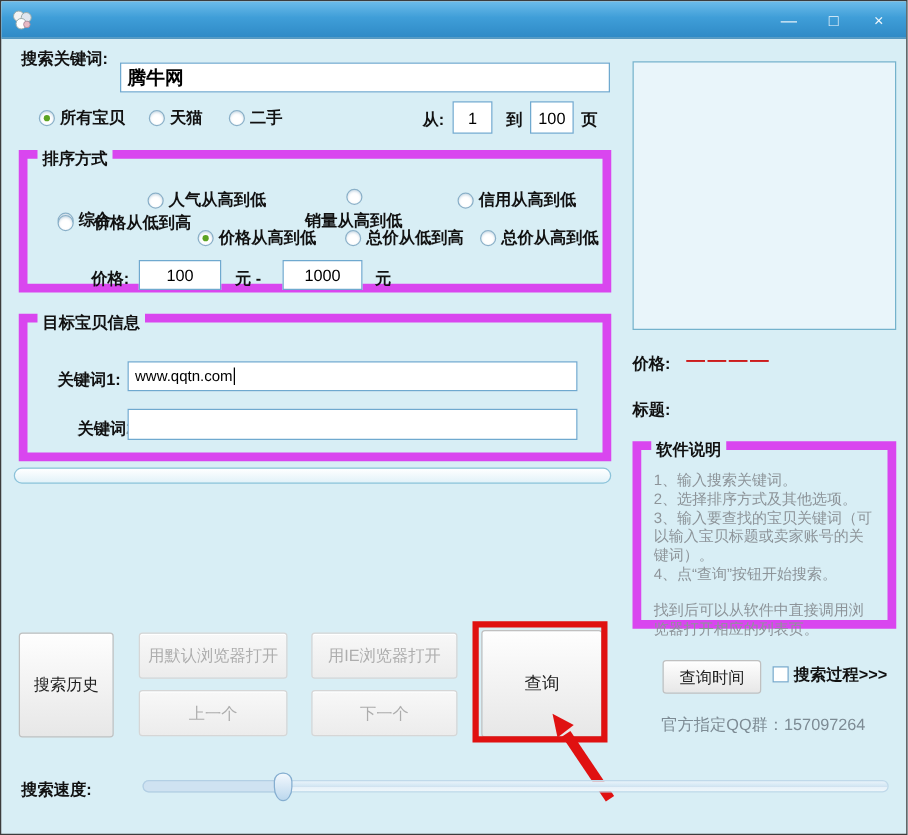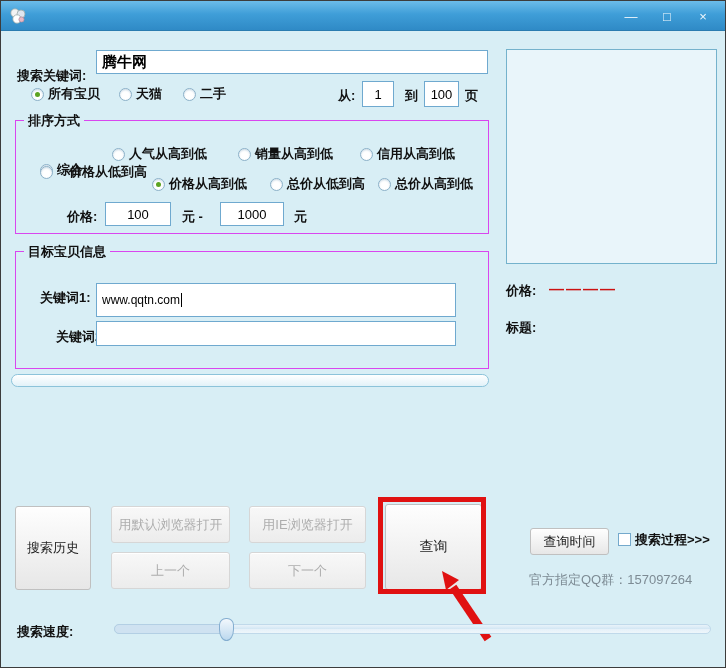--- a/index.html
+++ b/index.html
@@ -21,21 +21,21 @@
   .win-controls span { color:rgba(255,255,255,.92); font-size:13px; width:16px;
     text-align:center; cursor:default; }
 
   .client { position:absolute; top:30px; left:0; right:0; bottom:0; }
 
   
   .lbl { position:absolute; font-size:13px; color:#111; font-weight:600; white-space:nowrap; }
   .field { position:absolute; background:#fff; border:1px solid #6fa9cf;
            font-size:13px; color:#000; padding:0 5px; display:flex; align-items:center; }
   .field.center { justify-content:center; padding:0; }
-  .group { position:absolute; border:1px solid #d946ef; }
+  .group { position:absolute; border:7px solid #d946ef; }
   .legend { position:absolute; top:-9px; left:8px; background:#d8eef5; padding:0 4px;
             font-size:13px; font-weight:600; color:#111; white-space:nowrap; }
 
   .radio { position:absolute; display:flex; align-items:center; gap:4px; cursor:default; }
   .rb { width:13px; height:13px; border-radius:50%; background:#fff;
         border:1px solid #8ab0c8; position:relative; flex:0 0 13px;
         box-shadow:inset 0 1px 2px rgba(120,160,190,.4); }
   .rb.checked::after { content:""; position:absolute; left:3px; top:3px; width:5px;
         height:5px; border-radius:50%; background:#5ca321; }
   .rl { font-size:13px; color:#111; font-weight:600; white-space:nowrap; }
@@ -106,21 +106,21 @@
     </span>
     <div class="win-controls">
       <span>—</span>
       <span>□</span>
       <span>×</span>
     </div>
   </div>
 
   <div class="client">
 
-    <span class="lbl" style="left:16px; top:36px;text-align:right;">搜索关键词:</span>
+    <span class="lbl" style="left:16px; top:7px;text-align:right;">搜索关键词:</span>
     <div class="field" style="left:95px; top:19px; width:392px; height:24px; font-size:15px; font-weight:600;text-align:center;">
       <span>腾牛网</span>
     </div>
 
     <div class="radio" style="left:30px; top:54px;">
       <span class="rb checked"></span>
       <span class="rl">所有宝贝</span>
     </div>
     <div class="radio" style="left:118px; top:54px;">
       <span class="rb"></span>
@@ -145,21 +145,21 @@
       <span class="legend">排序方式</span>
 
       <div class="radio" style="left:24px; top:40px;">
         <span class="rb"></span>
         <span class="rl">综合</span>
       </div>
       <div class="radio" style="left:96px; top:24px;justify-content:center;">
         <span class="rb"></span>
         <span class="rl">人气从高到低</span>
       </div>
-      <div class="radio" style="left:222px; top:24px;">
+      <div class="radio" style="left:222px; top:24px;flex-direction:column;">
         <span class="rb"></span>
         <span class="rl">销量从高到低</span>
       </div>
       <div class="radio" style="left:344px; top:24px;">
         <span class="rb"></span>
         <span class="rl">信用从高到低</span>
       </div>
 
       <div class="radio" style="left:24px; top:42px;gap:16px;">
         <span class="rb"></span>
@@ -186,21 +186,21 @@
       <div class="field center" style="left:204px; top:81px; width:64px; height:24px;">
         <span>1000</span>
       </div>
       <span class="lbl" style="left:278px; top:87px;">元</span>
     </div>
 
     <div class="group" style="left:14px; top:220px; width:474px; height:118px;">
       <span class="legend">目标宝贝信息</span>
 
       <span class="lbl" style="left:24px; top:37px;">关键词1:</span>
-      <div class="field" style="left:80px; top:31px; width:360px; height:34px;">
+      <div class="field" style="left:80px; top:31px; width:360px; height:24px;">
         <span class="kw-value">www.qqtn.com</span>
           <span class="caret"></span>
       </div>
 
       <span class="lbl" style="left:40px; top:76px;">关键词2:</span>
       <div class="field" style="left:80px; top:69px; width:360px; height:25px;">
         <span class="kw-value"></span>
       </div>
     </div>
 
@@ -224,20 +224,30 @@
     <div class="track"></div>
     <div class="track-fill"></div>
     <div class="thumb"></div>
 
     <div class="pic-box"></div>
 
     <span class="lbl" style="left:505px; top:251px;">价格:</span>
     <span class="dashes">————</span>
     <span class="lbl" style="left:505px; top:288px;">标题:</span>
 
+    <div class="group" style="left:505px; top:322px; width:211px; height:150px;">
+      <span class="legend">软件说明</span>
+      <div class="help-text">
+        <div>1、输入搜索关键词。</div>
+        <div>2、选择排序方式及其他选项。</div>
+        <div>3、输入要查找的宝贝关键词（可以输入宝贝标题或卖家账号的关键词）。</div>
+        <div>4、点“查询”按钮开始搜索。</div>
+        <div class="gap">找到后可以从软件中直接调用浏览器打开相应的列表页。</div>
+      </div>
+    </div>
 
     <div class="btn" style="left:529px; top:497px; width:79px; height:27px;">查询时间</div>
     <span class="checkbox"></span>
     <span class="chk-label">搜索过程&gt;&gt;&gt;</span>
     <div class="qq">官方指定QQ群：157097264</div>
 
   </div>
 </div>
 
 </body></html>

